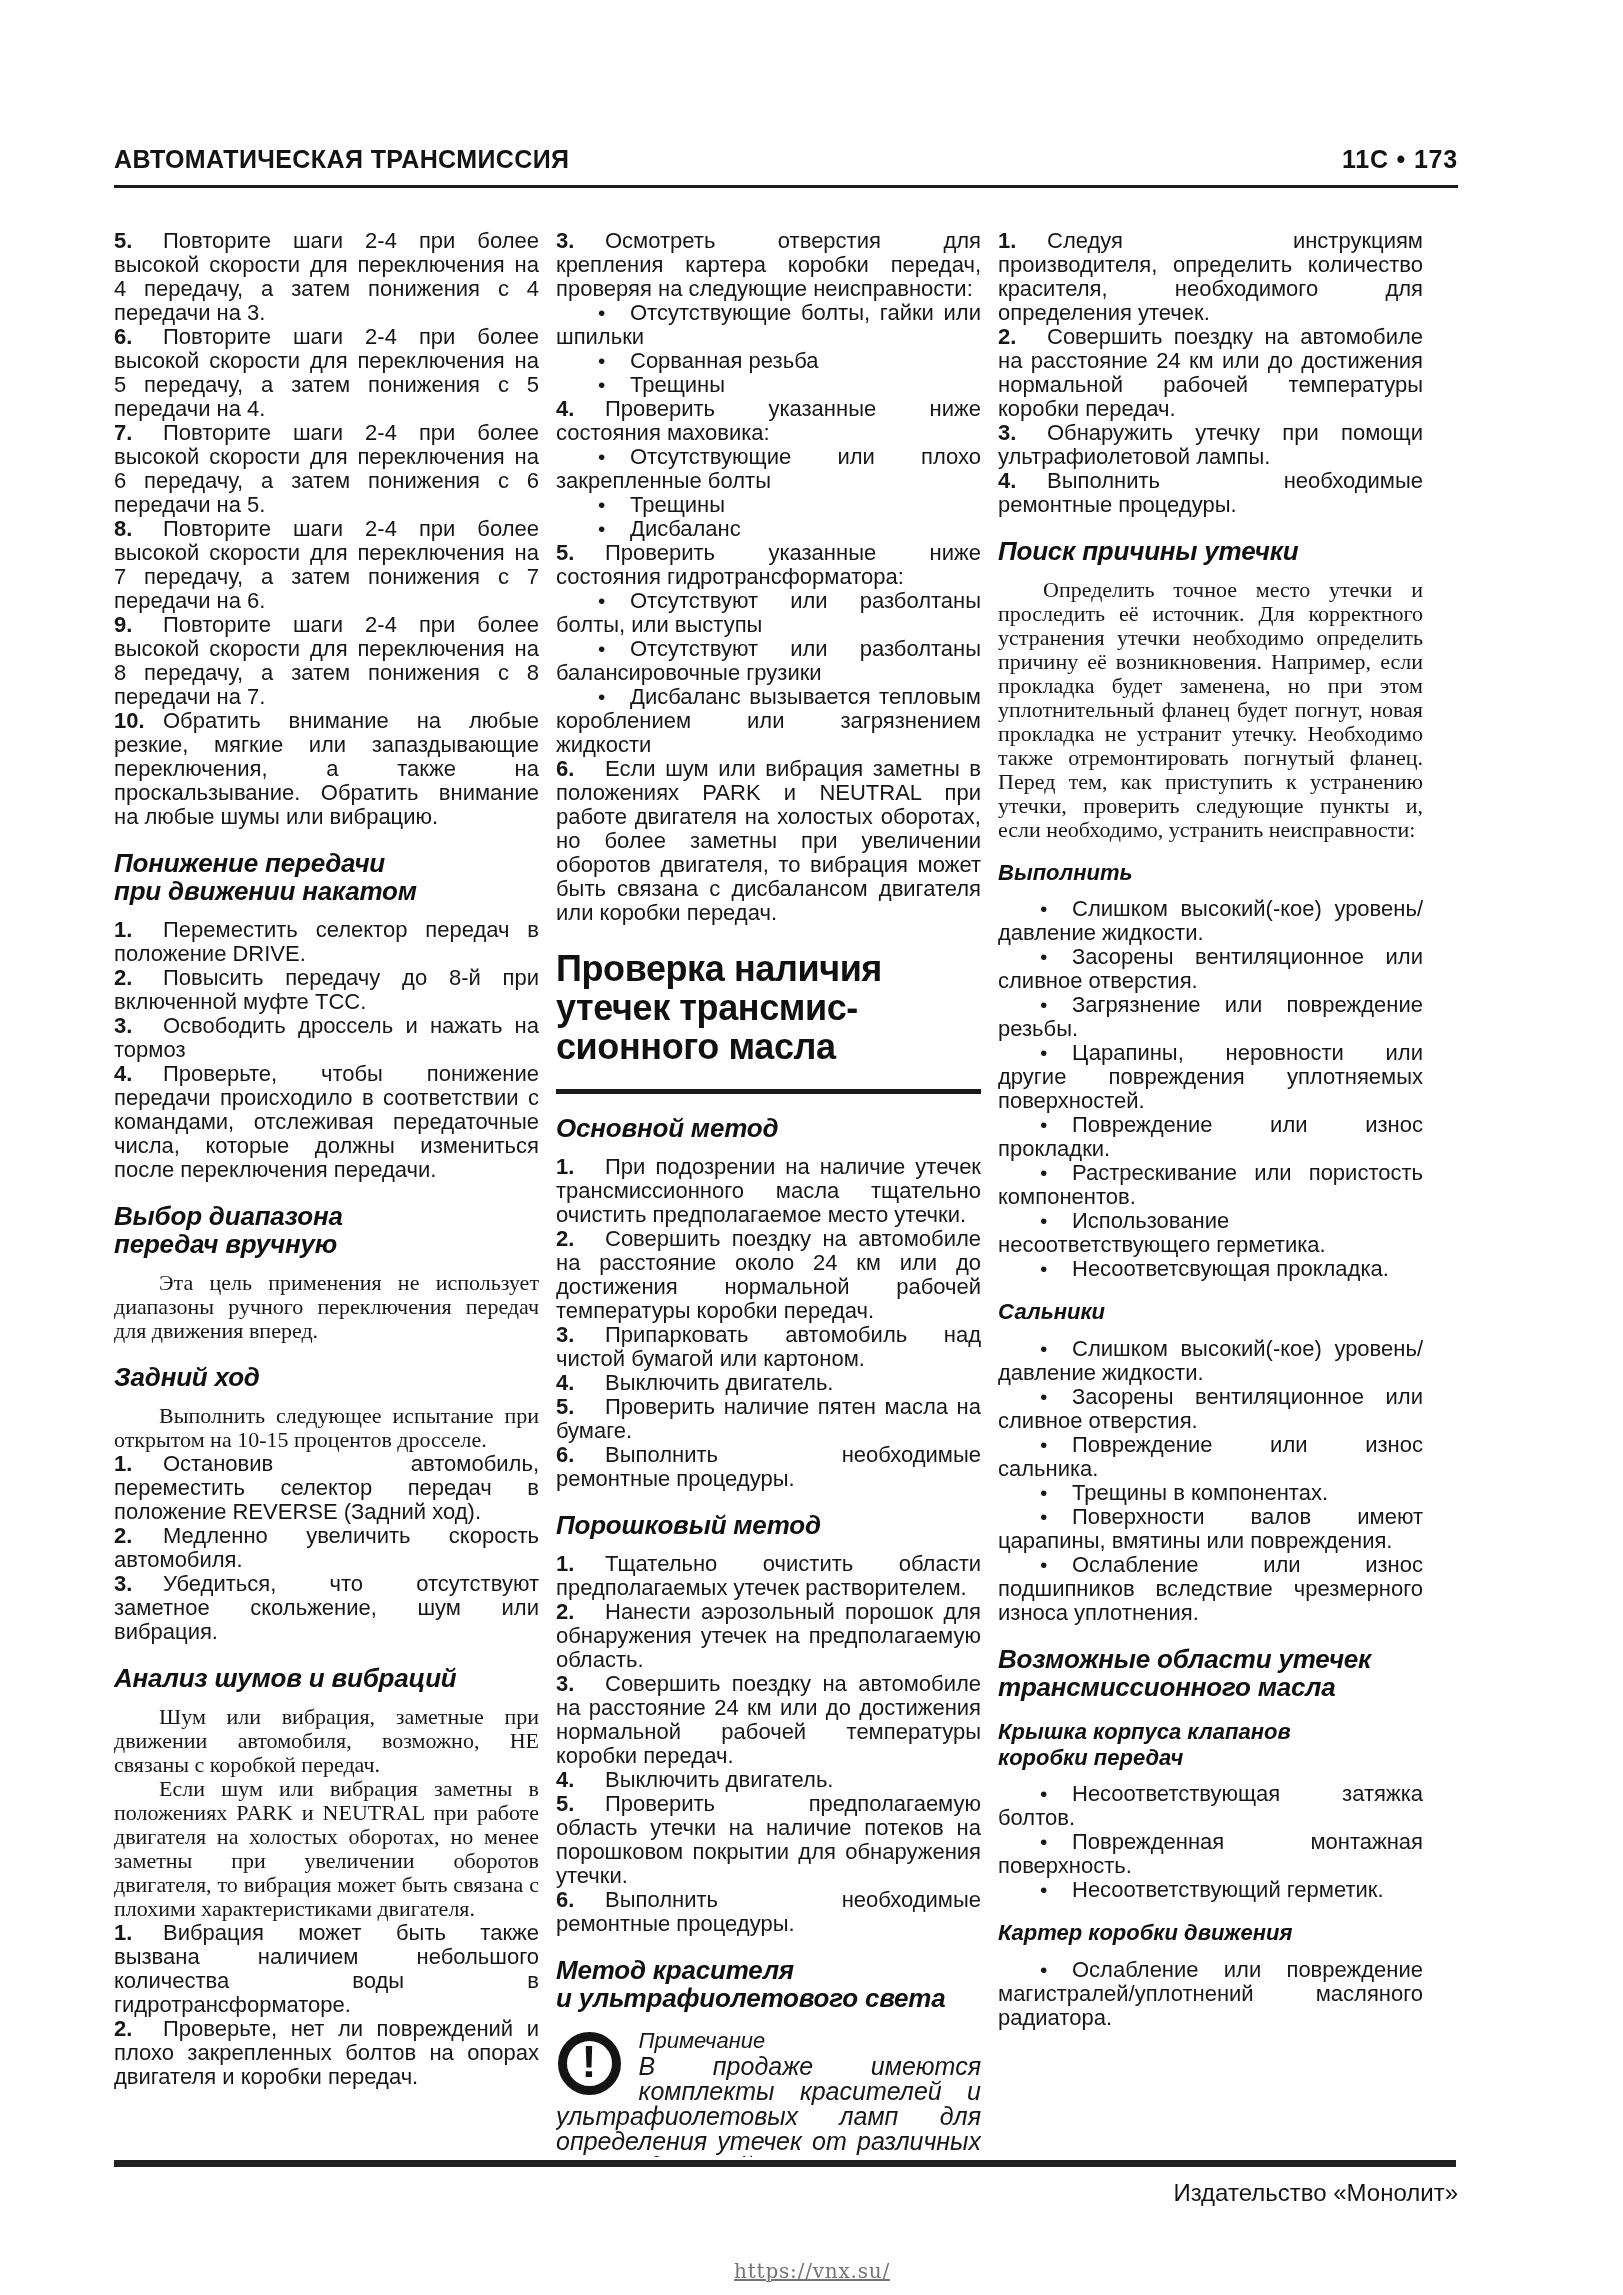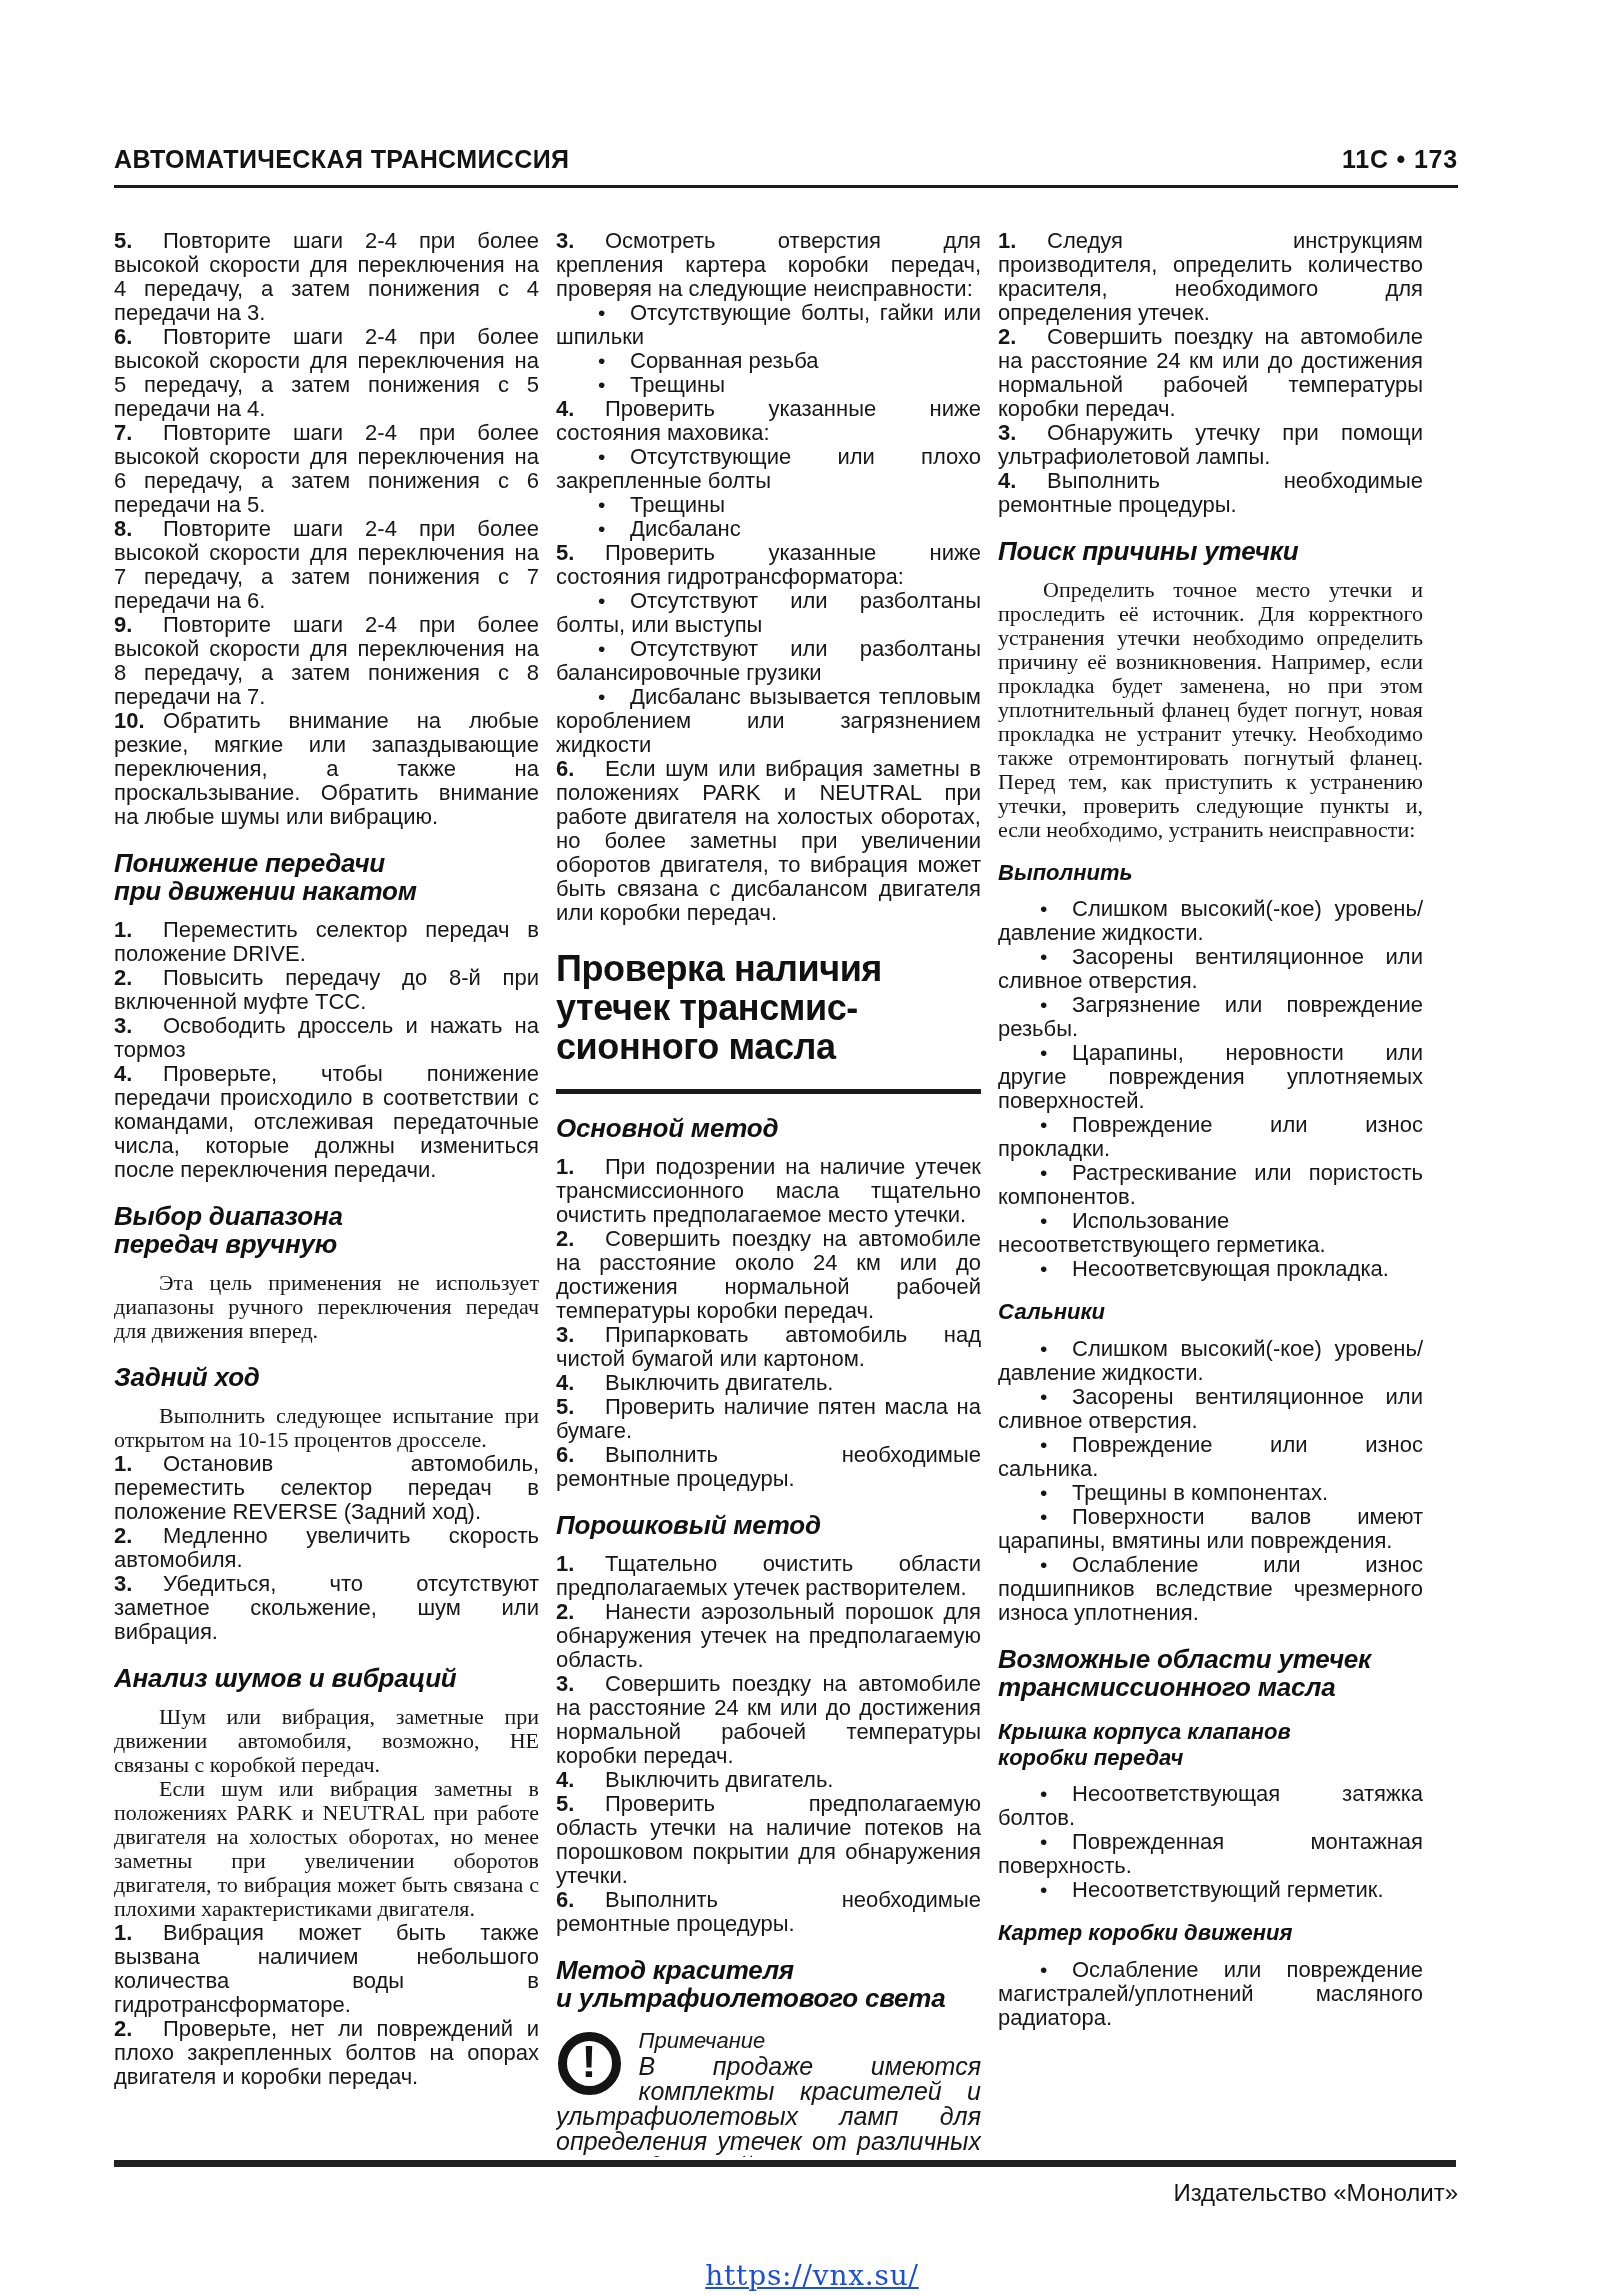--- a/index.html
+++ b/index.html
@@ -85,21 +85,21 @@
   .footer-rule{
     position:absolute;left:114px;top:2160px;width:1342px;height:7.3px;background:#222;
   }
   .publisher{
     position:absolute;left:114px;top:2179px;width:1344px;
     text-align:right;font-size:24px;color:#141414;
   }
   .watermark{
     position:absolute;left:0;top:2259px;width:1624px;text-align:center;
     font-family:"DejaVu Serif", serif;
-    font-size:28px;color:#1d4ed8;text-decoration:underline;letter-spacing:0.8px;
+    font-size:20px;color:#737373;text-decoration:underline;letter-spacing:0.8px;
   }
 </style>
 </head>
 <body>
 
 <div class="page">
 
   <div class="header">
     <span class="h-left">АВТОМАТИЧЕСКАЯ ТРАНСМИССИЯ</span>
     <span class="h-right">11C • 173</span>

